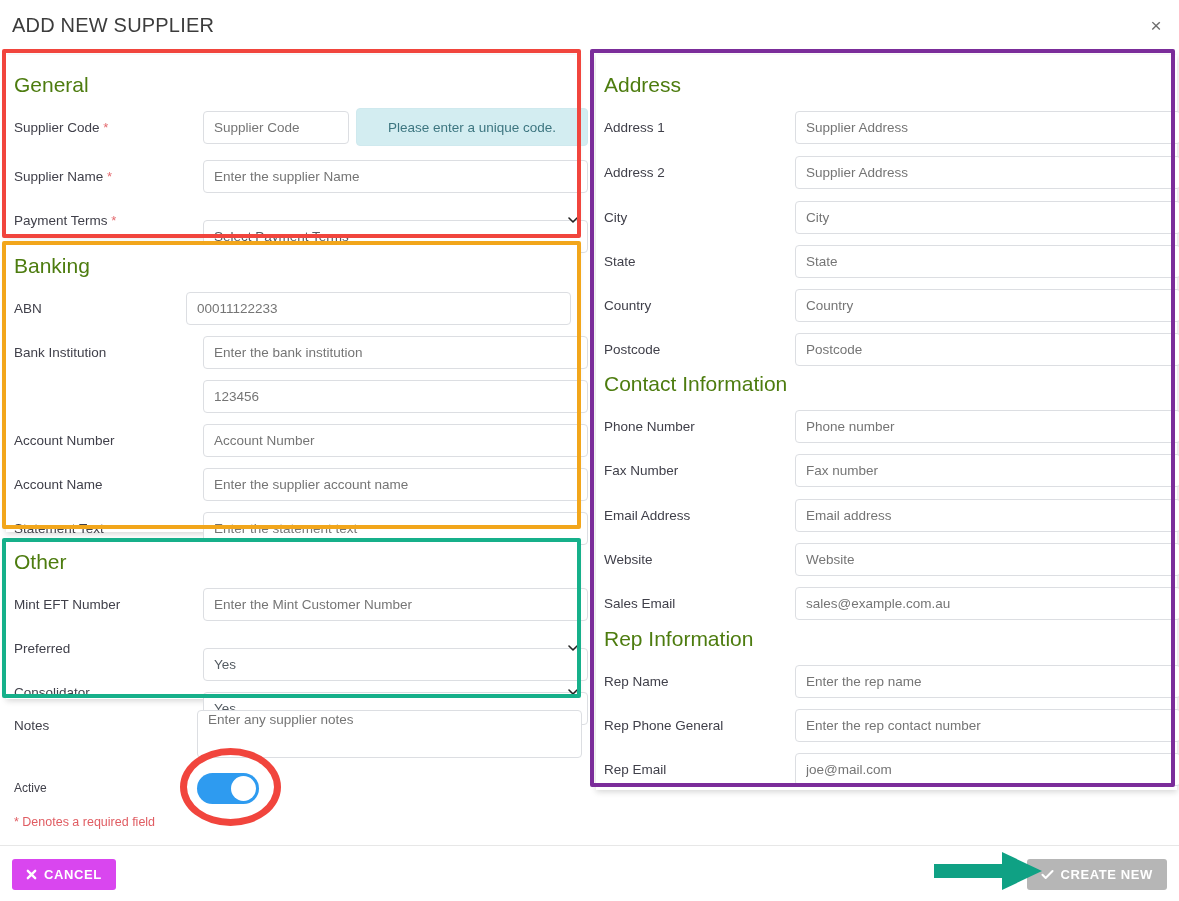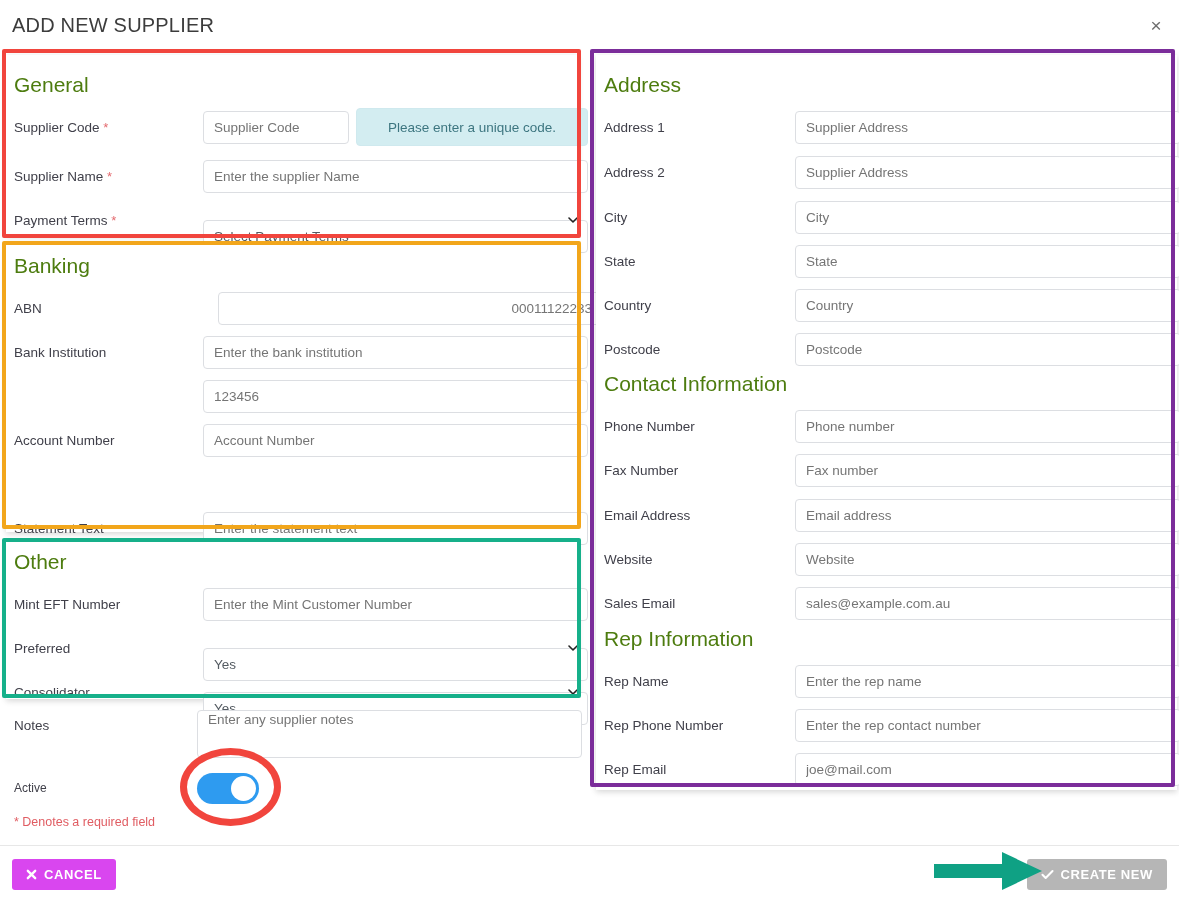--- a/index.html
+++ b/index.html
@@ -175,33 +175,37 @@
           </svg>
         </div>
       </div>
     </div>
 
     <div class="shadowbox" style="position:absolute;left:6px;top:192px;width:572px;height:288px;">
       <div class="section-title" style="position:absolute;left:8px;top:10px;">Banking</div>
 
       <div class="frow" style="position:absolute;left:8px;top:42px;width:560px;">
         <span class="lbl">ABN</span>
-        <input class="ctl" type="text" style="left: 204px; text-align: right;" placeholder="00011122233">
+        <input class="ctl" type="text" style="left: 172px;" placeholder="00011122233">
       </div>
       <div class="frow" style="position:absolute;left:8px;top:86px;width:560px;">
         <span class="lbl">Bank Institution</span>
         <input class="ctl" type="text" style="left: 189px;" placeholder="Enter the bank institution">
       </div>
       <div class="frow" style="position:absolute;left:8px;top:130px;width:560px;justify-content:center;">
         <span class="lbl">BSB Number</span>
         <input class="ctl" type="text" style="left: 189px;" placeholder="123456">
       </div>
       <div class="frow" style="position:absolute;left:8px;top:174px;width:560px;">
         <span class="lbl">Account Number</span>
         <input class="ctl" type="text" style="left: 189px;" placeholder="Account Number">
+      </div>
+      <div class="frow" style="position:absolute;left:8px;top:218px;width:560px;">
+        <span class="lbl">Account Name</span>
+        <input class="ctl" type="text" style="left: 189px;" placeholder="Enter the supplier account name">
       </div>
       <div class="frow" style="position:absolute;left:8px;top:262px;width:560px;">
         <span class="lbl">Statement Text</span>
         <input class="ctl" type="text" style="left: 189px;" placeholder="Enter the statement text">
       </div>
     </div>
 
     <div class="shadowbox" style="position:absolute;left:6px;top:490px;width:572px;height:157px;">
       <div class="section-title" style="position:absolute;left:8px;top:8px;">Other</div>
 
@@ -303,21 +307,21 @@
         <input class="ctl" type="text" placeholder="sales@example.com.au" style="">
       </div>
 
       <div class="section-title" style="position:absolute;left:8px;top:572px;">Rep Information</div>
 
       <div class="frow" style="position:absolute;left:8px;top:604px;width:570px;">
         <span class="lbl">Rep Name</span>
         <input class="ctl" type="text" placeholder="Enter the rep name" style="">
       </div>
       <div class="frow" style="position:absolute;left:8px;top:648px;width:570px;">
-        <span class="lbl">Rep Phone Number</span>
+        <span class="lbl">Rep Phone General</span>
         <input class="ctl" type="text" placeholder="Enter the rep contact number" style="">
       </div>
       <div class="frow" style="position:absolute;left:8px;top:692px;width:570px;">
         <span class="lbl">Rep Email</span>
         <input class="ctl" type="text" placeholder="joe@mail.com" style="">
       </div>
     </div>
   </div>
 </div>
 

